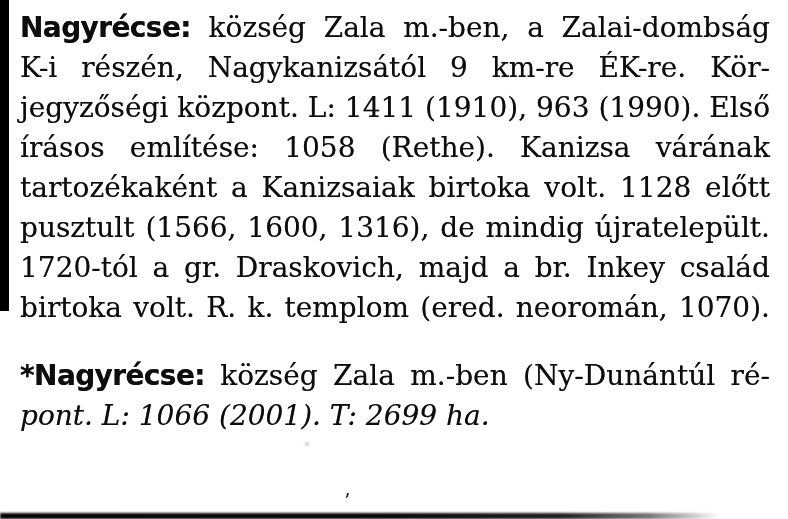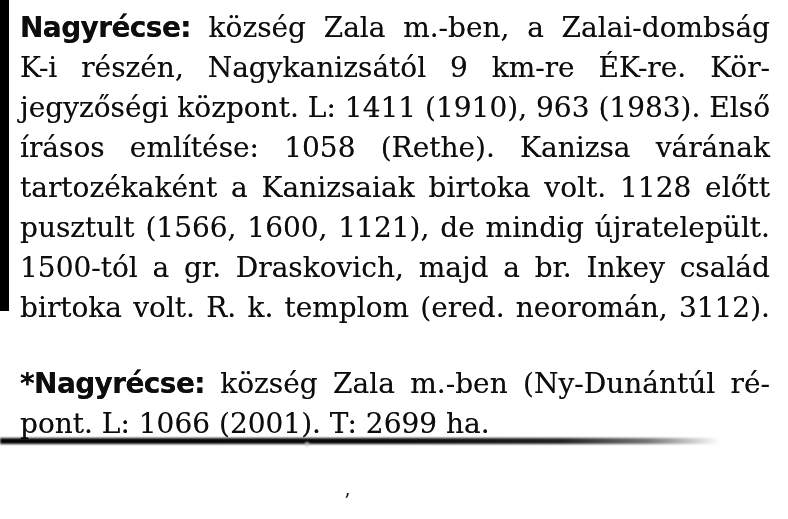--- a/index.html
+++ b/index.html
@@ -6,44 +6,45 @@
     margin: 0;
     padding: 0;
     width: 788px;
     height: 519px;
     background: #ffffff;
     overflow: hidden;
   }
   #scan-page {
     position: relative;
     width: 788px;
-    height: 444px;
+    height: 519px;
     background: #ffffff;
     font-family: "DejaVu Serif", serif;
     color: #0d0d0d;
   }
   #entry-article {
     position: absolute;
     left: 20px;
     top: 8px;
     width: 750px;
   }
   .para { margin: 0; }
-  .para + .para { margin-top: 36px; }
+  .para + .para { margin-top: 28px; }
   .line {
     font-size: 28px;
     line-height: 40px;
     text-align: justify;
     text-align-last: justify;
     white-space: normal;
     text-shadow: 0 0 0.5px rgba(0,0,0,0.55);
   }
   .line.last {
     text-align: center;
     text-align-last: left;
+    font-style: italic;
   }
   .headword {
     font-family: "DejaVu Sans", sans-serif;
     font-weight: bold;
     letter-spacing: -0.6px;
     text-shadow: 0 0 0.6px rgba(0,0,0,0.7);
   }
   
   .left-edge-bar {
     position: absolute;
@@ -78,26 +79,26 @@
   }
 </style>
 </head>
 <body>
 
 <div id="scan-page">
   <div id="entry-article">
       <div class="para">
         <div class="line"><span class="headword">Nagyrécse:</span> község Zala m.-ben, a Zalai-dombság</div>
         <div class="line">K-i részén, Nagykanizsától 9 km-re ÉK-re. Kör-</div>
-        <div class="line">jegyzőségi központ. L: 1411 (1910), 963 (1983). Első</div>
+        <div class="line">jegyzőségi központ. L: 1411 (1910), 963 (1990). Első</div>
         <div class="line">írásos említése: 1058 (Rethe). Kanizsa várának</div>
         <div class="line">tartozékaként a Kanizsaiak birtoka volt. 1128 előtt</div>
-        <div class="line">pusztult (1566, 1600, 1121), de mindig újratelepült.</div>
-        <div class="line">1500-tól a gr. Draskovich, majd a br. Inkey család</div>
-        <div class="line">birtoka volt. R. k. templom (ered. neoromán, 3112).</div>
+        <div class="line">pusztult (1566, 1600, 1316), de mindig újratelepült.</div>
+        <div class="line">1720-tól a gr. Draskovich, majd a br. Inkey család</div>
+        <div class="line">birtoka volt. R. k. templom (ered. neoromán, 1070).</div>
       </div>
       <div class="para">
         <div class="line"><span class="headword">*Nagyrécse:</span> község Zala m.-ben (Ny-Dunántúl ré-</div>
         <div class="line last">pont. L: 1066 (2001). T: 2699 ha.</div>
       </div>
     </div>
 
   <div class="left-edge-bar"></div>
   <div class="bottom-cut-strip"></div>
   <span class="speck-comma">’</span>

